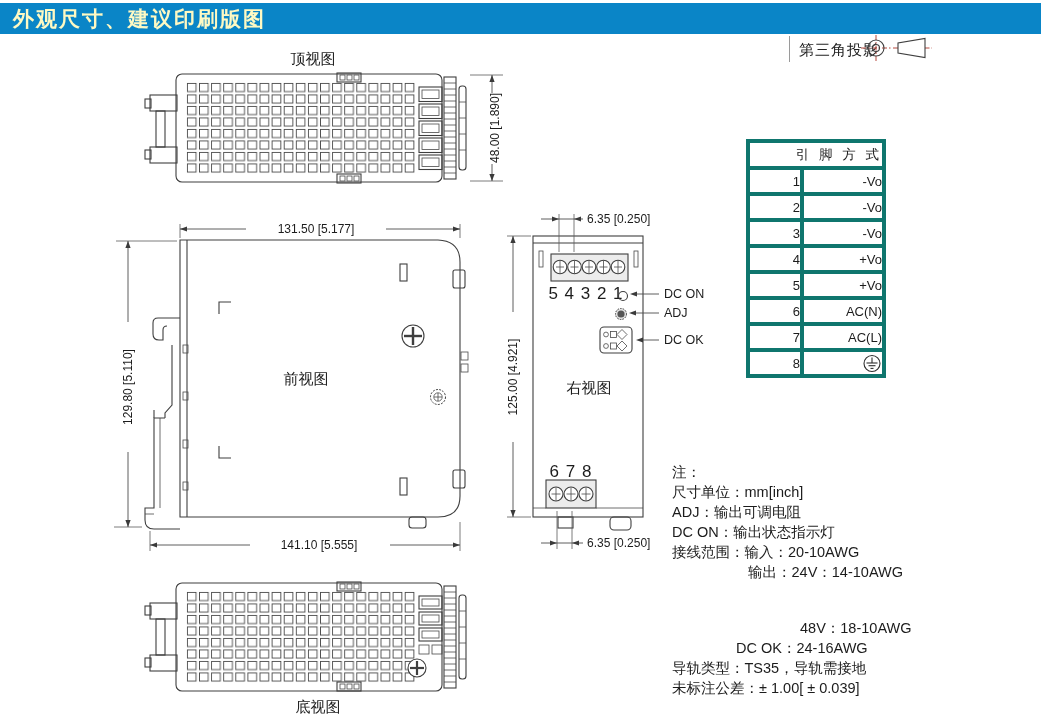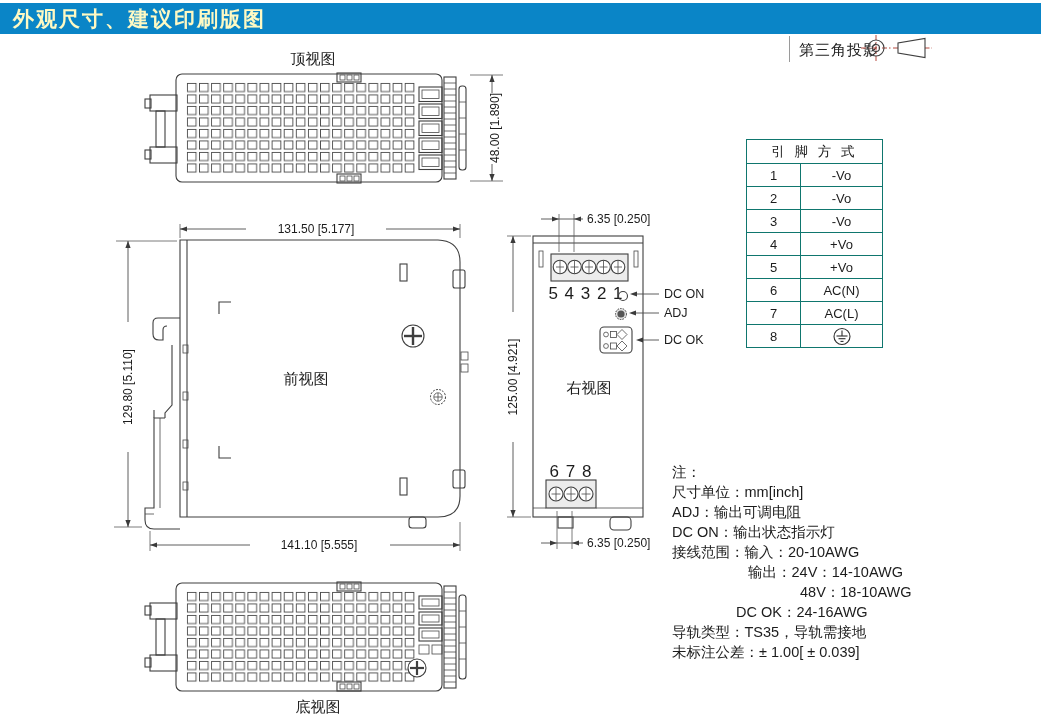--- a/index.html
+++ b/index.html
@@ -23,29 +23,29 @@
   .ext{stroke:#5a5a5a;stroke-width:0.8;fill:none;}
   .arr{fill:#3a3a3a;stroke:none;}
   .redln{stroke:#b5493f;stroke-width:1;fill:none;stroke-dasharray:5 2 1.5 2;}
   .dim{font-size:12px;}
   .vlabel{font-size:15px;}
   .digits{font-size:17px;letter-spacing:1px;}
   .ind{font-size:12.5px;}
   
   #pin-table{left:746px;top:139px;}
   table.pins{border-collapse:collapse;table-layout:fixed;background:#fff;}
-  table.pins th,table.pins td{border:1px solid #0f766e;text-align:center;vertical-align:middle;
+  table.pins th,table.pins td{border:4px solid #0f766e;text-align:right;vertical-align:middle;
       font-weight:normal;font-size:13px;padding:0;height:22px;margin-top:32px;}
   table.pins .title-cell{height:23px;font-size:13.5px;letter-spacing:3px;}
   table.pins col.c1{width:54px;} table.pins col.c2{width:82px;}
   
   #notes{left:672px;top:462px;font-size:14.5px;line-height:20px;white-space:nowrap;}
   #notes div{height:20px;}
   #notes .ind1{padding-left:76px;}
-  #notes .ind2{padding-left:128px;}
+  #notes .ind2{padding-left:128px;margin-top:36px;}
   #notes .ind3{padding-left:64px;}
 </style>
 </head>
 <body>
 
 <div id="screen">
 
   <div class="abs" id="titlebar">
     <div class="t">外观尺寸、建议印刷版图</div>
   </div>

